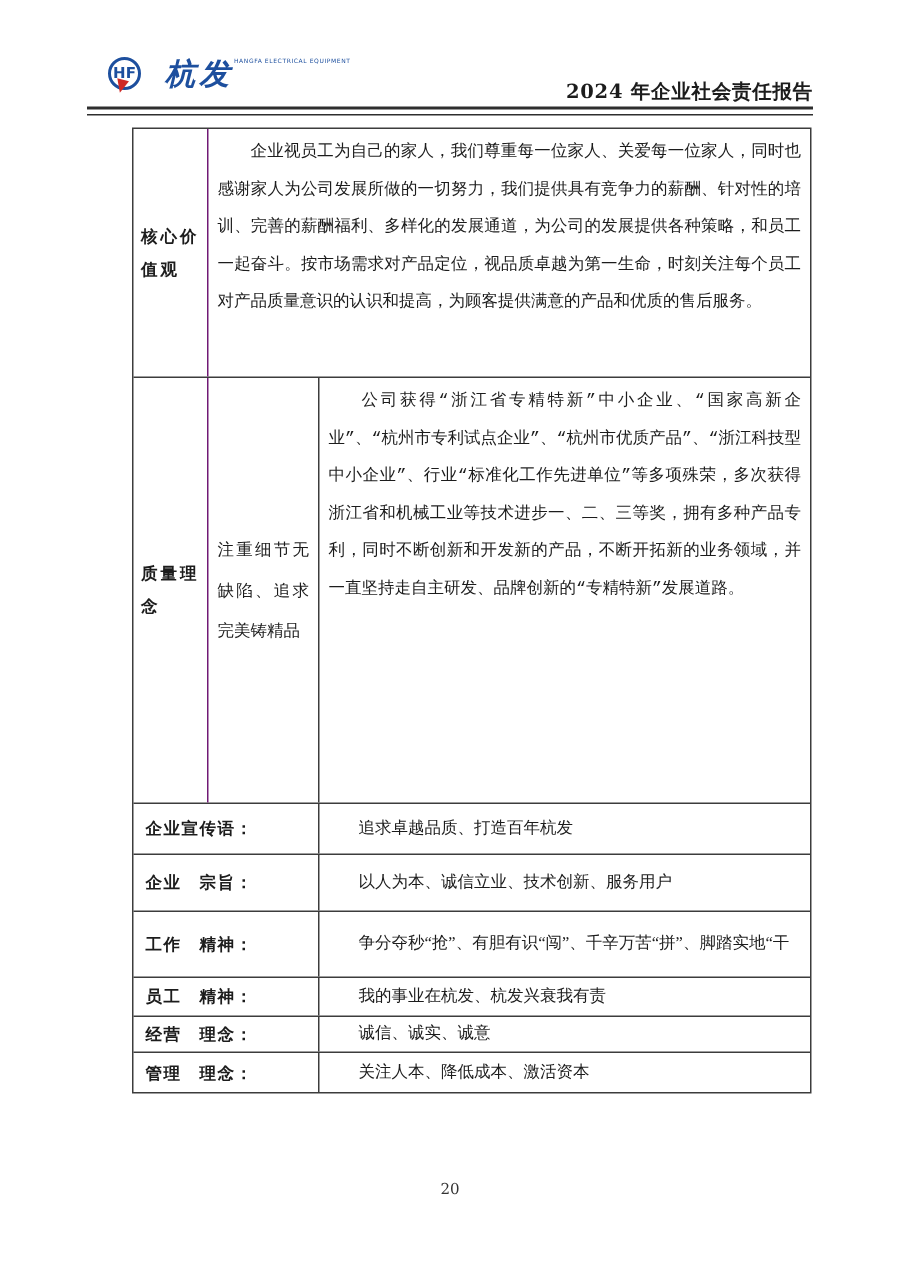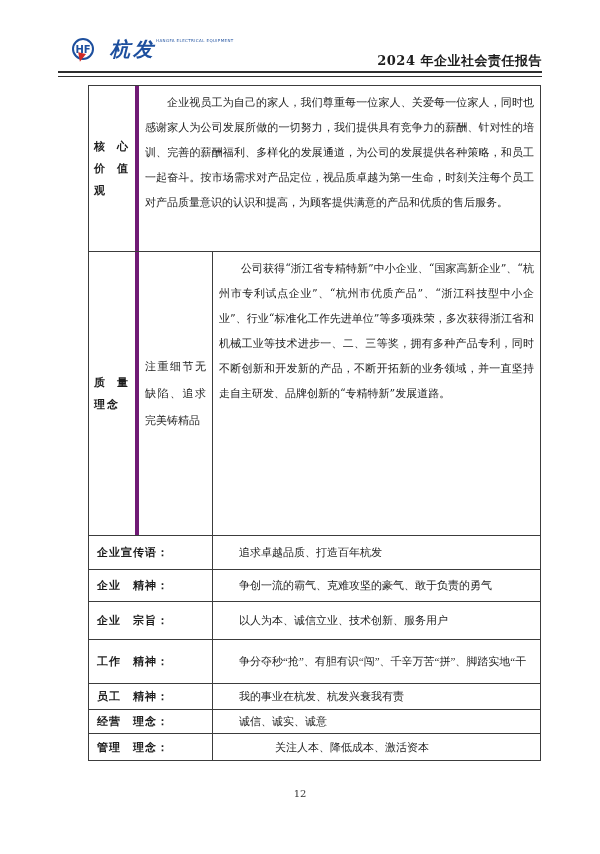--- a/index.html
+++ b/index.html
@@ -49,37 +49,37 @@
     border-bottom: 1px solid #2e2e2e;
   }
 
   
   .values-table {
     position: absolute; left: 88px; top: 85px; width: 453px;
     border: 1px solid #3c3c3c;
     font-size: 11px;
   }
   .trow { display: flex; border-bottom: 1px solid #3c3c3c; }
-  .trow:last-child { border-bottom: none; gap: 36px; }
+  .trow:last-child { border-bottom: none; }
 
   .c1 {
-    width: 50px; border-right: 4px solid #701a75;
+    width: 50px; border-right: 1px solid #701a75;
     display: flex; align-items: center;
   }
   .c1-inner {
     width: 100%; padding: 0 5px; font-weight: bold;
     text-align: justify; letter-spacing: 2px; line-height: 22px;
   }
   .c2 {
     width: 74px; border-right: 1px solid #3c3c3c;
     display: flex; align-items: center;
   }
   .c2-inner { width: 100%; padding: 0 6px; text-align: justify; line-height: 27px; }
   .c3 { flex: 1; padding: 4px 6px 0 6px; }
-  .c3 p { text-indent: 2em; text-align: justify; line-height: 25px; }
+  .c3 p { text-indent: 2em; text-align: justify; line-height: 25px; font-family: Liberation Mono, monospace; }
 
   .lab {
     width: 124px; border-right: 1px solid #3c3c3c;
     display: flex; align-items: center; padding-left: 8px;
     font-weight: bold; letter-spacing: 1px;
   }
   .val { flex: 1; display: flex; align-items: center; padding: 2px 8px 2px 4px; }
   .val-inner { width: 100%; text-indent: 2em; line-height: 21px; text-align: justify; font-family: Liberation Serif, serif; }
 
   
@@ -131,26 +131,20 @@
       </div>
     </div>
 
     <div class="trow" style="height:34px">
       <div class="lab">企业宣传语：</div>
       <div class="val">
         <div class="val-inner">追求卓越品质、打造百年杭发</div>
       </div>
     </div>
 
-    <div class="trow" style="height:32px">
-      <div class="lab">企业　精神：</div>
-      <div class="val">
-        <div class="val-inner">争创一流的霸气、克难攻坚的豪气、敢于负责的勇气</div>
-      </div>
-    </div>
 
     <div class="trow" style="height:38px">
       <div class="lab">企业　宗旨：</div>
       <div class="val">
         <div class="val-inner">以人为本、诚信立业、技术创新、服务用户</div>
       </div>
     </div>
 
     <div class="trow" style="height:44px">
       <div class="lab">工作　精神：</div>
@@ -175,15 +169,15 @@
 
     <div class="trow" style="height:26px">
       <div class="lab">管理　理念：</div>
       <div class="val">
         <div class="val-inner">关注人本、降低成本、激活资本</div>
       </div>
     </div>
 
   </div>
 
-  <div class="page-number">12</div>
+  <div class="page-number">20</div>
 
 </div>
 
 </body></html>

